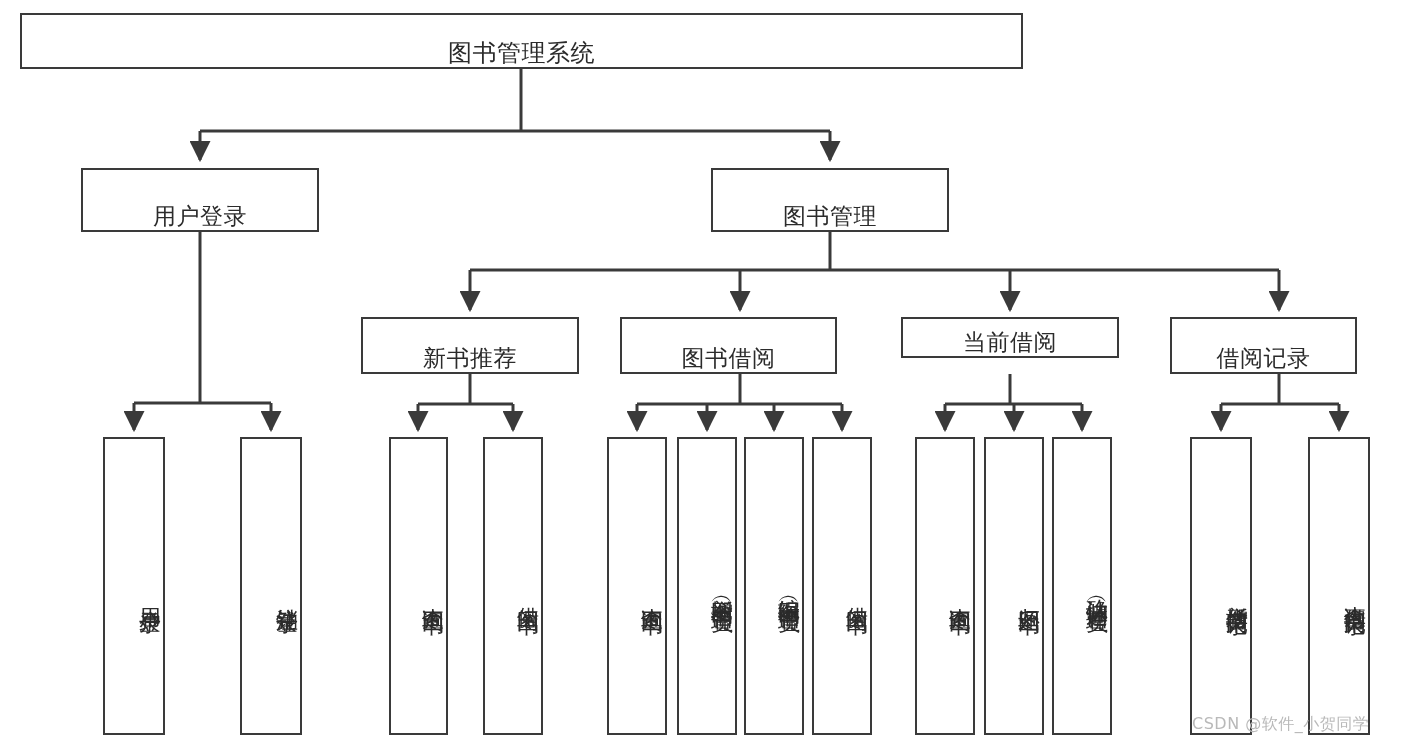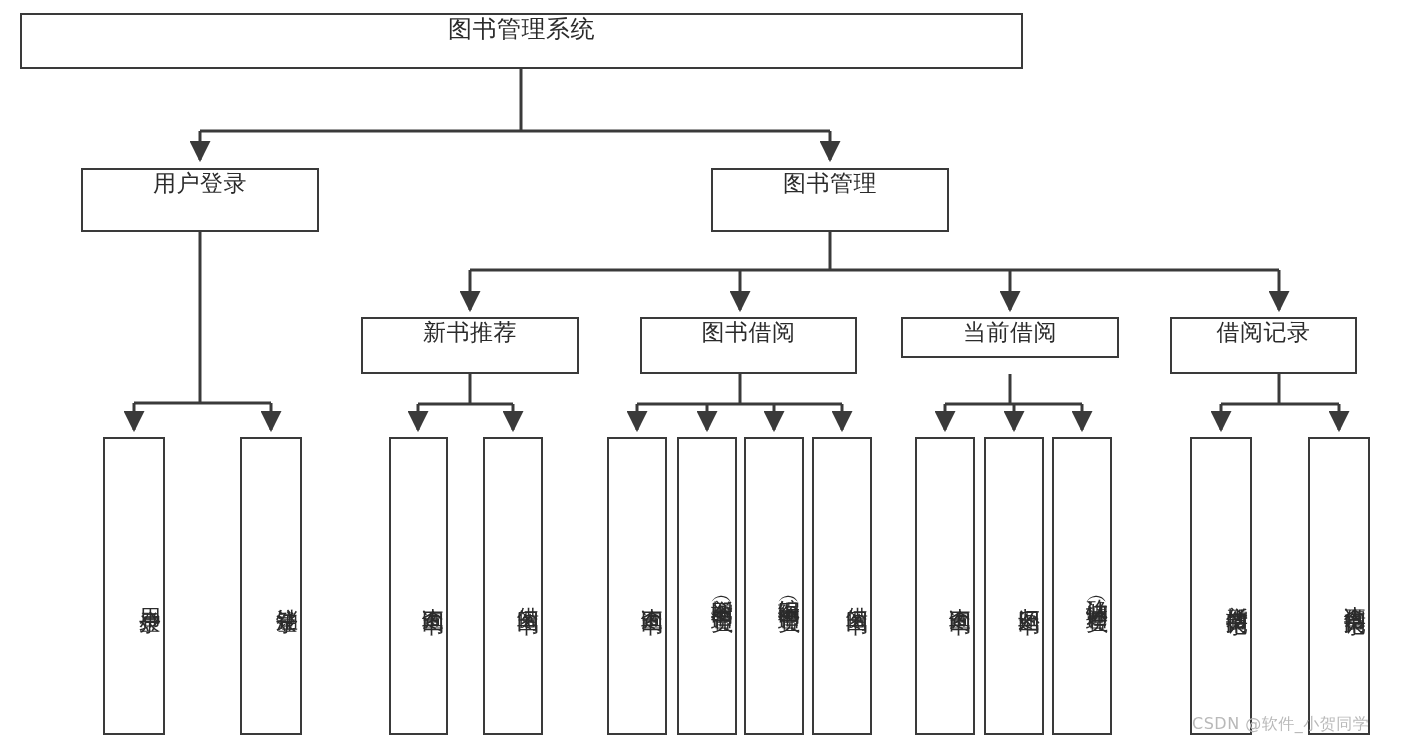--- a/index.html
+++ b/index.html
@@ -25,21 +25,21 @@
     width: 1405px;
     height: 747px;
     pointer-events: none;
   }
   .node {
     position: absolute;
     box-sizing: border-box;
     background: #ffffff;
     border: 2px solid #3a3a3a;
     display: flex;
-    align-items: flex-start;
+    align-items: flex-end;
     justify-content: center;
     color: #2b2b2b;
     text-align: center;
     line-height: 1.18;
     cursor: default;
   }
   .node.h {
     font-size: 23px;
     letter-spacing: 0.5px;
   }
@@ -145,21 +145,21 @@
   </div>
 
   <div class="node h" id="node-new-book-rec" style="left:361px; top:317px; width:218px; height:57px;">
     <span class="lbl">新书推荐</span>
   </div>
 
   <div class="node h" id="node-book-manage" style="left:711px; top:168px; width:238px; height:64px;">
     <span class="lbl">图书管理</span>
   </div>
 
-  <div class="node h" id="node-book-borrow" style="left:640px; top:317px; width:217px; height:57px;">
+  <div class="node h" id="node-book-borrow" style="left:620px; top:317px; width:217px; height:57px;">
     <span class="lbl">图书借阅</span>
   </div>
 
   <div class="node h" id="node-current-borrow" style="left:901px; top:317px; width:218px; height:41px;">
     <span class="lbl">当前借阅</span>
   </div>
 
   <div class="node h" id="node-borrow-record" style="left:1170px; top:317px; width:187px; height:57px;">
     <span class="lbl">借阅记录</span>
   </div>

